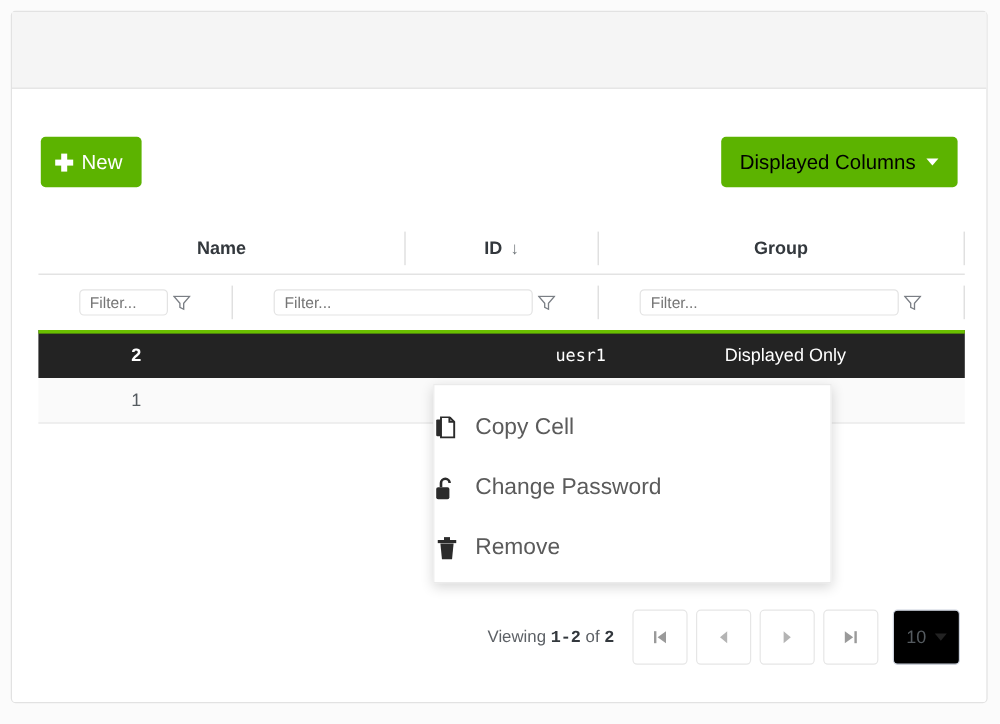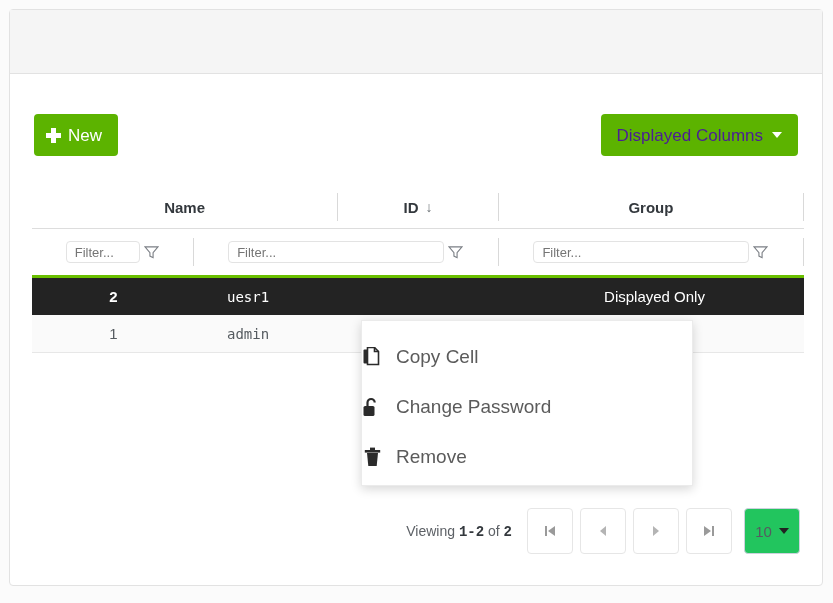--- a/index.html
+++ b/index.html
@@ -70,21 +70,21 @@
   .plus-icon::after  { top: 0; left: 5px; height: 15px; width: 5px; }
 
   .btn-cols {
     position: absolute;
     right: 24px; top: 40px;
     height: 42px;
     padding: 0 16px;
     background: #5cb300;
     border: none;
     border-radius: 4px;
-    color: #4c1d95;
+    color: #000000;
     font-size: 17px;
     font-family: "Liberation Sans", sans-serif;
     display: flex;
     align-items: center;
     gap: 9px;
     cursor: pointer;
     line-height: 1;
   }
   .caret-down {
     width: 0; height: 0;
@@ -178,21 +178,21 @@
     border-top: 3px solid #6abf00;
     height: 40px;
   }
   .row-normal {
     background: #fafafa;
     color: #555b60;
     border-bottom: 1px solid #e7e7e7;
   }
   .cell { box-sizing: border-box; }
   .cell-id    { width: 163px; text-align: center; font-weight: bold; }
-  .cell-name  { width: 310px; text-align: left; padding-left: 32px;
+  .cell-name  { width: 310px; text-align: right; padding-left: 32px;
                 font-family: "DejaVu Sans Mono", monospace; font-size: 14px; }
   .cell-group { width: 299px; text-align: center; }
   .row-selected .cell-id { font-weight: bold; }
   .row-normal .cell-id { font-weight: normal; }
 
   
   .ctx-menu {
     position: absolute;
     left: 361px; top: 320px;
     width: 332px; height: 166px;
@@ -247,21 +247,21 @@
     align-items: center;
     justify-content: center;
     cursor: pointer;
     box-sizing: border-box;
     color: #9a9a9a;
   }
   .pg-select {
     width: 56px; height: 46px;
     border: 1px solid #ccd2dd;
     border-radius: 4px;
-    background: #22c55e;
+    background: #000000;
     display: flex;
     align-items: center;
     justify-content: center;
     gap: 7px;
     cursor: pointer;
     box-sizing: border-box;
     font-size: 15px;
     color: #555b60;
     margin-left: 5px;
   }

